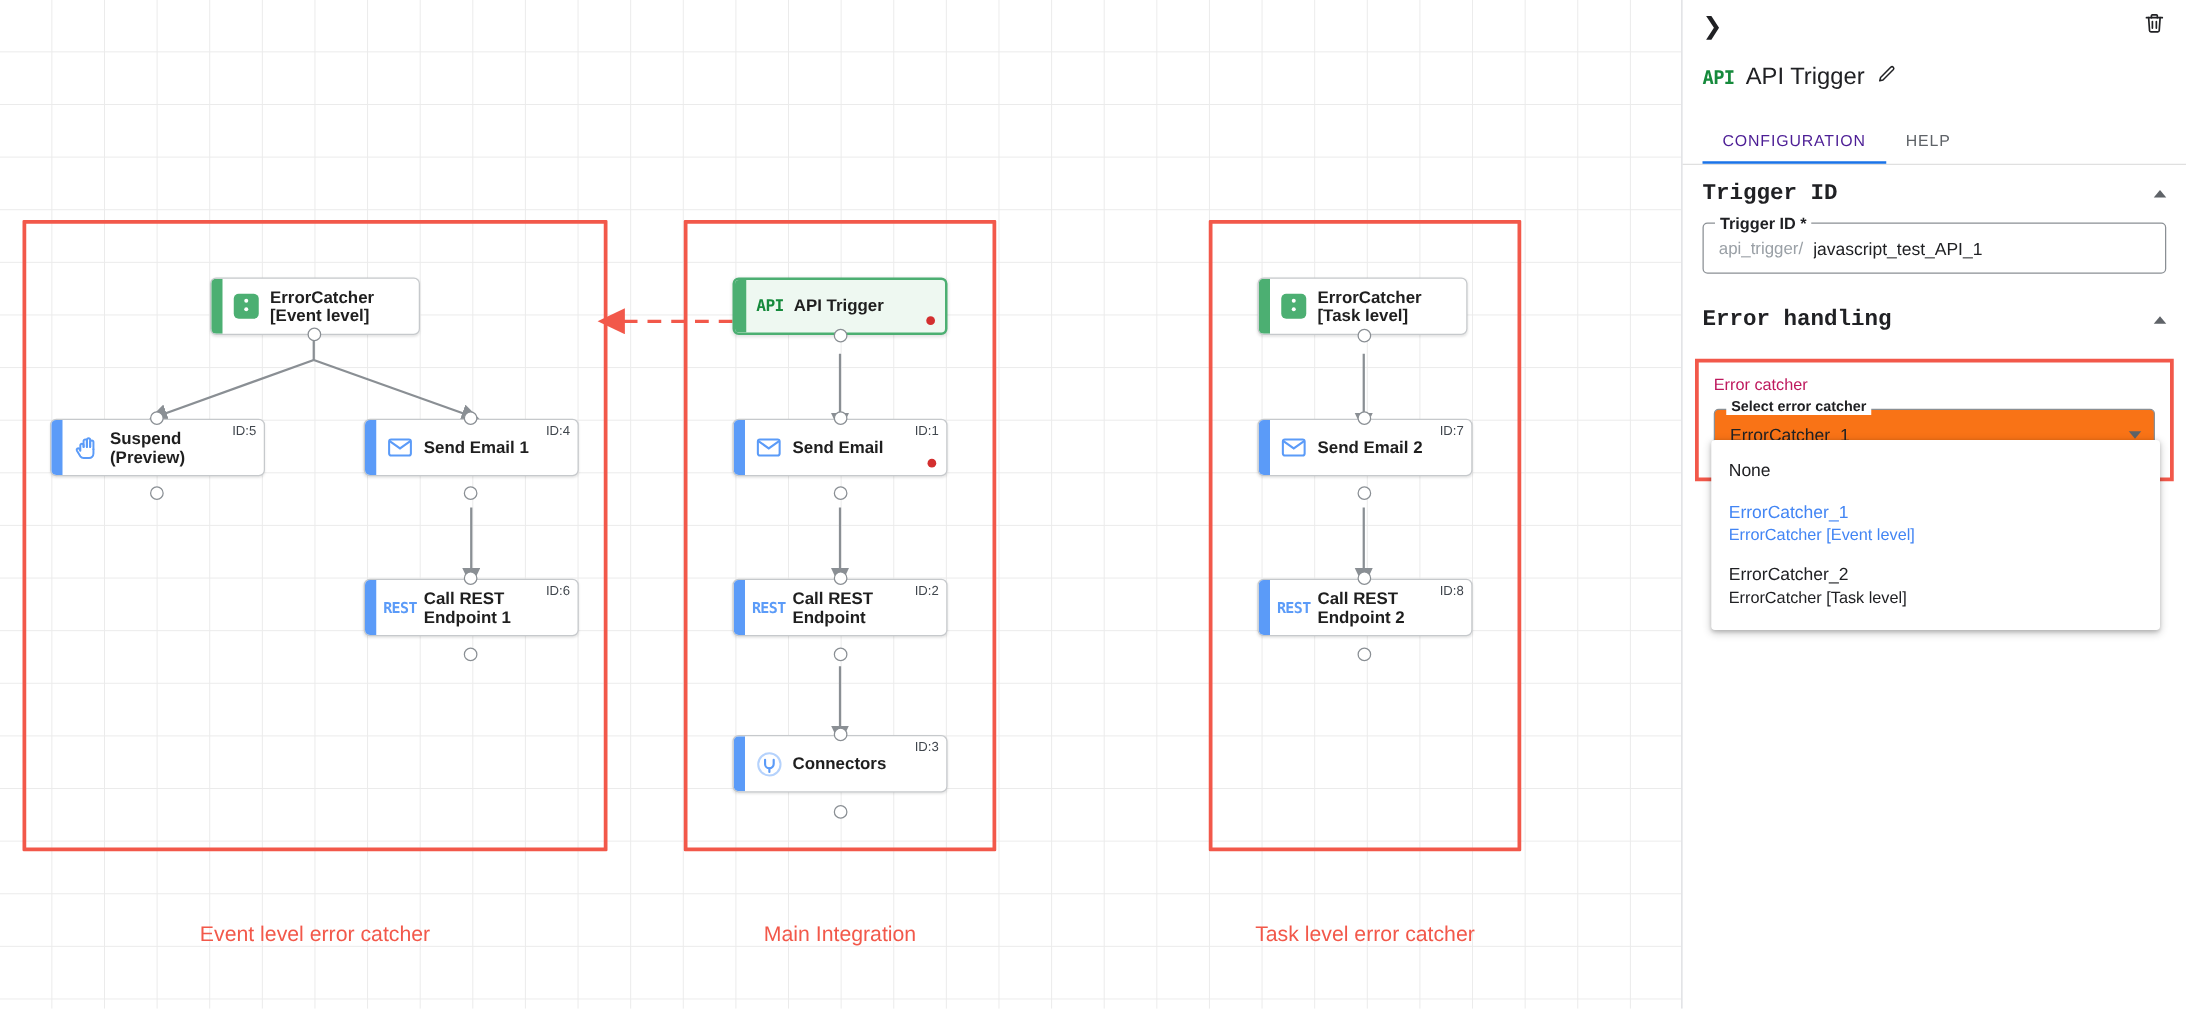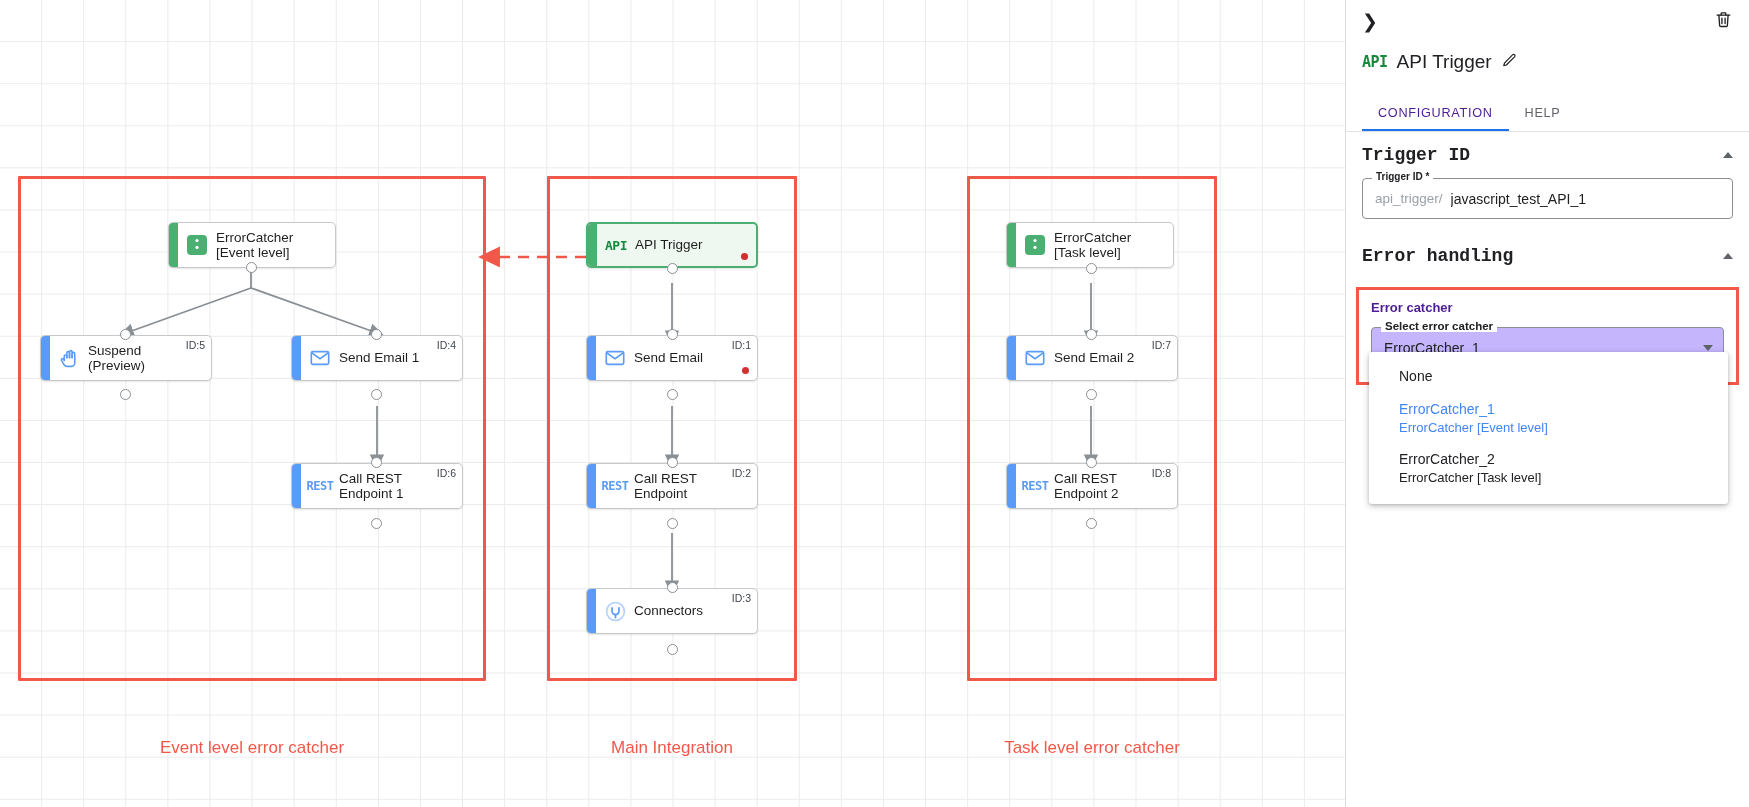--- a/index.html
+++ b/index.html
@@ -61,21 +61,21 @@
   }
   .node.green .accent { background: #4caf72; }
   .node .ico {
     width: 38px; height: 100%;
     flex: 0 0 38px;
     display: flex; align-items: center; justify-content: center;
   }
   .node .lbl {
     flex: 1 1 auto;
     font-size: 13.5px;
-    font-weight: normal;
+    font-weight: bold;
     color: #1f1f1f;
     line-height: 1.12;
     padding-right: 6px;
     white-space: pre-line;
   }
   .node .idtag {
     position: absolute;
     top: 3px; right: 6px;
     font-size: 10.5px;
     color: #40464d;
@@ -199,21 +199,21 @@
     border-radius: 4px;
     display: flex; align-items: center;
     padding: 0 12px;
     background: #fff;
   }
   .field .legend {
     position: absolute;
     top: -8px; left: 9px;
     background: #fff;
     padding: 0 4px;
-    font-size: 10px;
+    font-size: 13px;
     font-weight: bold;
     color: #202124;
   }
   .field .prefix {
     font-size: 13.5px; color: #9aa0a6; margin-right: 6px;
   }
   .field input {
     border: none; outline: none;
     font-size: 14px;
     font-family: "Liberation Sans", sans-serif;
@@ -224,33 +224,32 @@
 
   
   .err-block {
     margin: 8px 10px 0 10px;
     border: 3px solid #f2584a;
     padding: 10px 12px 14px 12px;
     position: relative;
   }
   .err-caption {
     font-size: 13px;
-    color: #4c1d95;
+    color: #be185d;
     margin-bottom: 12px;
-    font-weight: bold;
   }
   .select-field {
     position: relative;
     height: 41px;
     border: 1px solid #8a8f94;
     border-radius: 4px;
     display: flex; align-items: center;
     padding: 0 12px;
     cursor: pointer;
-    background: #c4b5fd;
+    background: #f97316;
   }
   .select-field .legend {
     position: absolute; top: -8px; left: 9px;
     background: #fff; padding: 0 4px;
     font-size: 11.5px; font-weight: bold; color: #202124;
   }
   .select-field .val { font-size: 14px; color: #202124; }
   .select-arrow {
     position: absolute; right: 10px;
     width: 0; height: 0;
@@ -260,21 +259,21 @@
   }
 
   
   .dropdown {
     position: absolute;
     left: 10px; right: 8px;
     top: 62px;
     background: #ffffff;
     box-shadow: 0 2px 7px rgba(0,0,0,0.23), 0 1px 3px rgba(0,0,0,0.14);
     border-radius: 3px;
-    padding: 8px 0 10px 16px;
+    padding: 8px 0 10px 0;
     z-index: 5;
   }
   .dd-item {
     padding: 7px 14px;
     cursor: pointer;
   }
   .dd-primary { font-size: 14px; color: #202124; line-height: 1.35; }
   .dd-secondary { font-size: 13px; color: #202124; line-height: 1.35; }
   .dd-item.selected .dd-primary,
   .dd-item.selected .dd-secondary { color: #4285f4; }

